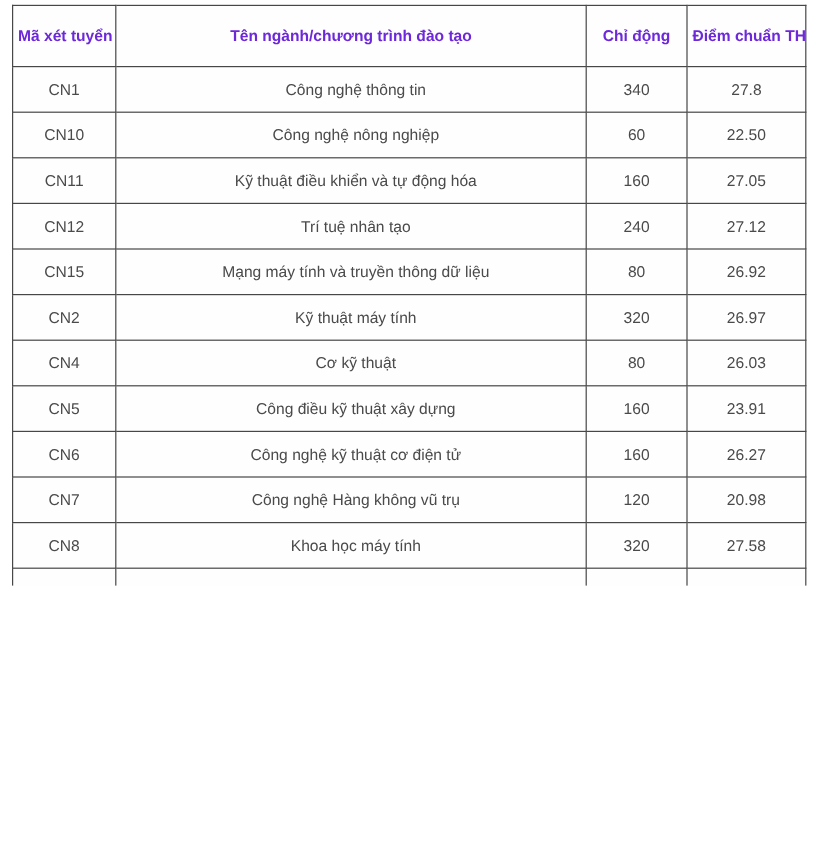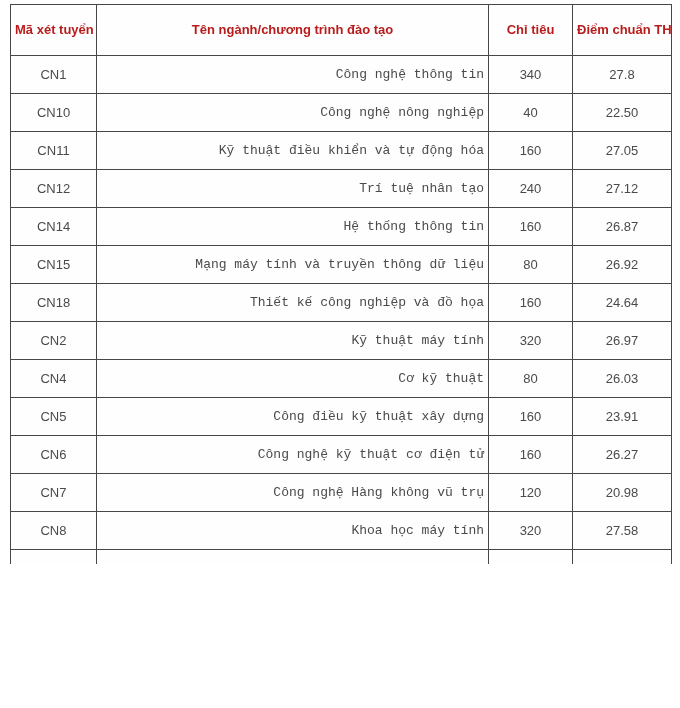--- a/index.html
+++ b/index.html
@@ -30,31 +30,30 @@
     text-align: center;
     vertical-align: middle;
     padding: 0 4px;
     box-sizing: border-box;
     overflow: hidden;
     white-space: nowrap;
   }
   table.scores th {
     height: 51px;
     font-weight: bold;
-    color: #b91c1c;
+    color: #6d28d9;
     line-height: 1.3;
   }
   table.scores td {
     height: 38px;
     font-weight: normal;
   }
   table.scores td.name-cell {
-    text-align: right;
+    text-align: center;
     padding-left: 12px;
-    font-family: Liberation Mono, monospace;
   }
   col.c-code  { width: 86px; }
   col.c-name  { width: 392px; }
   col.c-quota { width: 84px; }
   col.c-score { width: 99px; }
   tr.partial-row td {
     height: 14px; 
     border-bottom: none;
   }
 </style>
@@ -66,66 +65,54 @@
     <colgroup>
       <col class="c-code">
       <col class="c-name">
       <col class="c-quota">
       <col class="c-score">
     </colgroup>
     <thead>
       <tr>
         <th>Mã xét tuyển</th>
         <th>Tên ngành/chương trình đào tạo</th>
-        <th>Chỉ tiêu</th>
+        <th>Chỉ động</th>
         <th>Điểm chuẩn THPT</th>
       </tr>
     </thead>
     <tbody id="rows-body">
         <tr>
           <td>CN1</td>
           <td class="name-cell">Công nghệ thông tin</td>
           <td>340</td>
           <td>27.8</td>
         </tr>
         <tr>
           <td>CN10</td>
           <td class="name-cell">Công nghệ nông nghiệp</td>
-          <td>40</td>
+          <td>60</td>
           <td>22.50</td>
         </tr>
         <tr>
           <td>CN11</td>
           <td class="name-cell">Kỹ thuật điều khiển và tự động hóa</td>
           <td>160</td>
           <td>27.05</td>
         </tr>
         <tr>
           <td>CN12</td>
           <td class="name-cell">Trí tuệ nhân tạo</td>
           <td>240</td>
           <td>27.12</td>
         </tr>
         <tr>
-          <td>CN14</td>
-          <td class="name-cell">Hệ thống thông tin</td>
-          <td>160</td>
-          <td>26.87</td>
-        </tr>
-        <tr>
           <td>CN15</td>
           <td class="name-cell">Mạng máy tính và truyền thông dữ liệu</td>
           <td>80</td>
           <td>26.92</td>
-        </tr>
-        <tr>
-          <td>CN18</td>
-          <td class="name-cell">Thiết kế công nghiệp và đồ họa</td>
-          <td>160</td>
-          <td>24.64</td>
         </tr>
         <tr>
           <td>CN2</td>
           <td class="name-cell">Kỹ thuật máy tính</td>
           <td>320</td>
           <td>26.97</td>
         </tr>
         <tr>
           <td>CN4</td>
           <td class="name-cell">Cơ kỹ thuật</td>

